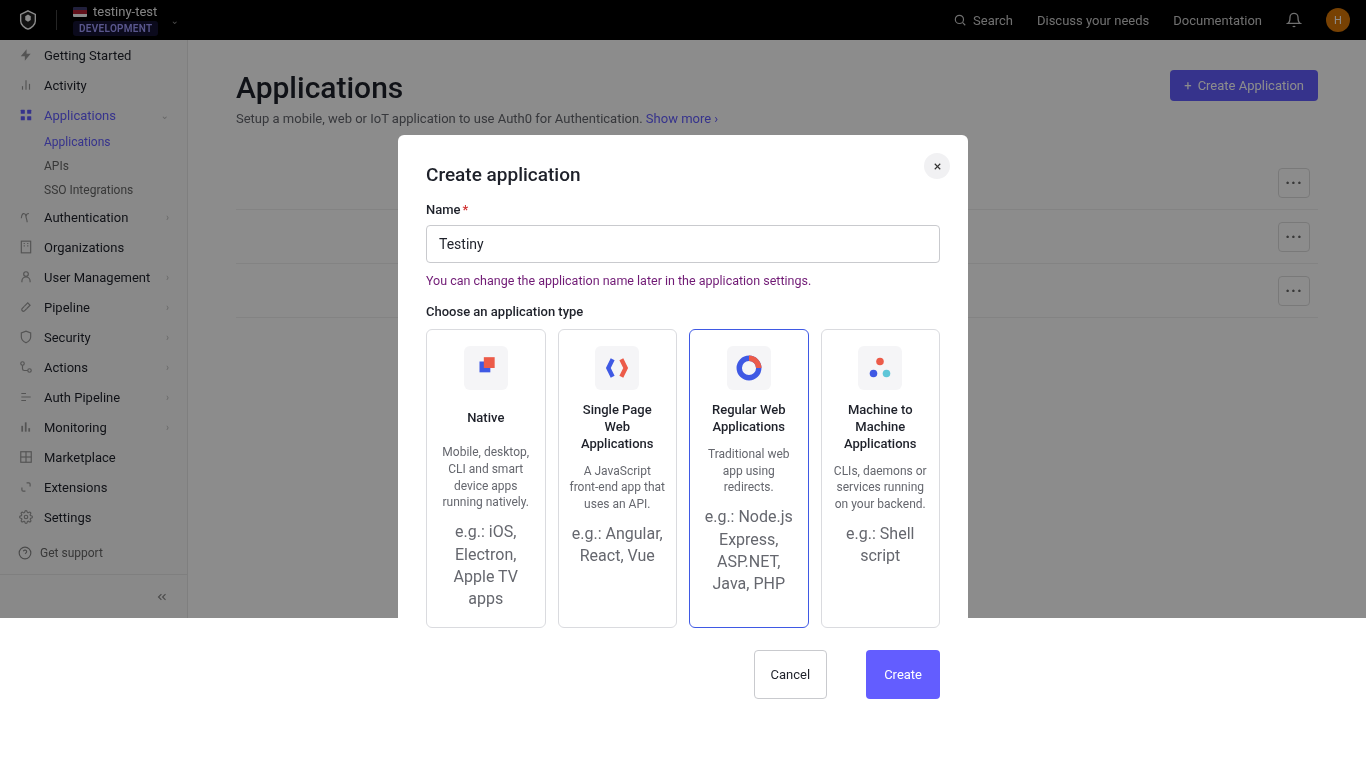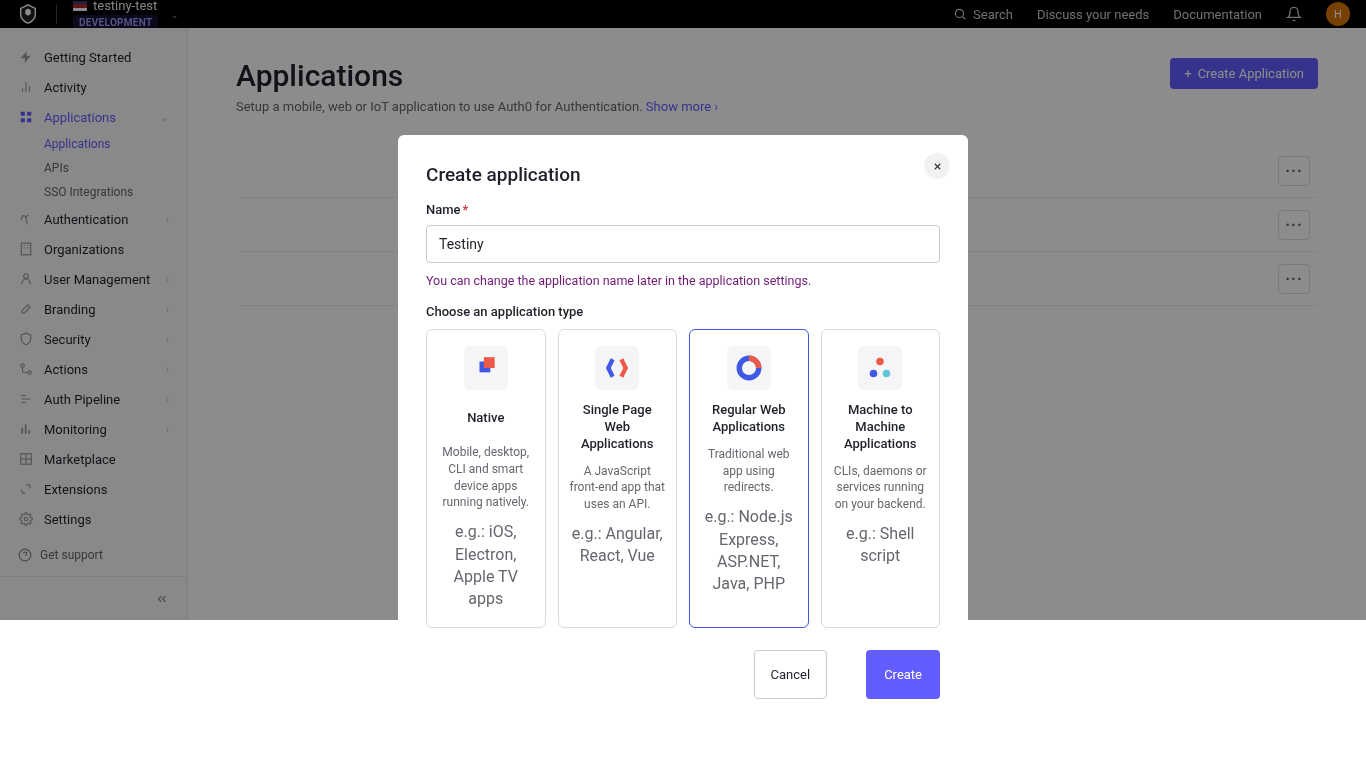--- a/index.html
+++ b/index.html
@@ -1,39 +1,39 @@
 <!DOCTYPE html>
 <html><head>
 <meta charset="utf-8">
 <style>
 * { margin: 0; padding: 0; box-sizing: border-box; font-family: -apple-system, BlinkMacSystemFont, "Segoe UI", Roboto, Helvetica, Arial, sans-serif; }
 body { width: 1366px; height: 769px; overflow: hidden; background: #fff; color: #1e212a; }
 
 
-.header { height: 28px; background: #000; display: flex; align-items: center; padding: 0 16px; color: #fff; }
+.header { height: 40px; background: #000; display: flex; align-items: center; padding: 0 16px; color: #fff; }
 .logo-icon { width: 24px; height: 24px; display: flex; align-items: center; justify-content: center; }
 .header-divider { width: 1px; height: 20px; background: #444; margin: 0 16px; }
 .tenant-wrap { display: flex; align-items: center; gap: 8px; }
 .tenant-flag { width: 14px; height: 10px; background: linear-gradient(to bottom, #3c3b6e 33%, #b22234 33% 66%, #fff 66%); background-size: 100% 100%; border-radius: 1px; }
 .tenant-name { font-size: 13px; color: #eee; }
 .tenant-badge { font-size: 10px; background: #635dff33; color: #a29dff; padding: 2px 6px; border-radius: 3px; font-weight: 600; letter-spacing: 0.3px; }
 .tenant-caret { color: #888; font-size: 10px; margin-left: 4px; }
 .header-spacer { flex: 1; }
 .header-right { display: flex; align-items: center; gap: 24px; color: #ccc; font-size: 13px; }
 .header-link { cursor: pointer; }
 .search-wrap { display: flex; align-items: center; gap: 6px; }
 .search-icon { width: 14px; height: 14px; }
 .bell-icon { width: 16px; height: 16px; }
 .avatar { width: 24px; height: 24px; border-radius: 50%; background: #d97706; display: flex; align-items: center; justify-content: center; font-size: 11px; color: #fff; }
 
 
 .body-wrap { display: flex; height: calc(100% - 40px); }
 
 
-.sidebar { width: 188px; background: #fafafa; border-right: 1px solid #e8e8e8; display: flex; flex-direction: column; padding-top: 14px; }
+.sidebar { width: 188px; background: #fafafa; border-right: 1px solid #e8e8e8; display: flex; flex-direction: column; padding-top: 0; }
 .nav-item { display: flex; align-items: center; gap: 10px; padding: 7px 18px; font-size: 13px; color: #1e212a; cursor: pointer; }
 .nav-item .nav-icon { width: 16px; height: 16px; display: flex; align-items: center; justify-content: center; color: #999; flex-shrink: 0; }
 .nav-item.active { color: #635dff; }
 .nav-item.active .nav-icon { color: #635dff; }
 .nav-item .nav-chevron { margin-left: auto; color: #bbb; font-size: 10px; }
 .nav-subitem { padding: 5px 18px 5px 44px; font-size: 12px; color: #666; cursor: pointer; }
 .nav-subitem.active { color: #635dff; }
 .sidebar-footer { margin-top: auto; padding: 14px 18px; font-size: 12px; color: #666; display: flex; align-items: center; gap: 8px; }
 .sidebar-collapse { height: 44px; border-top: 1px solid #e8e8e8; display: flex; align-items: center; justify-content: flex-end; padding: 0 18px; color: #888; }
 
@@ -183,21 +183,21 @@
             <span>User Management</span>
             <span class="nav-chevron">›</span>
           </div>
           <div class="nav-item">
             <span class="nav-icon">
               <svg width="14" height="14" viewBox="0 0 24 24" fill="none" stroke="#999" stroke-width="2">
                 <path d="M9 11l6-6 4 4-6 6"></path>
                 <path d="M9 11l-4 4a3 3 0 0 0 4 4l4-4"></path>
               </svg>
             </span>
-            <span>Branding</span>
+            <span>Pipeline</span>
             <span class="nav-chevron">›</span>
           </div>
           <div class="nav-item">
             <span class="nav-icon">
               <svg width="14" height="14" viewBox="0 0 24 24" fill="none" stroke="#999" stroke-width="2">
                 <path d="M12 22s8-4 8-10V5l-8-3-8 3v7c0 6 8 10 8 10z"></path>
               </svg>
             </span>
             <span>Security</span>
             <span class="nav-chevron">›</span>

